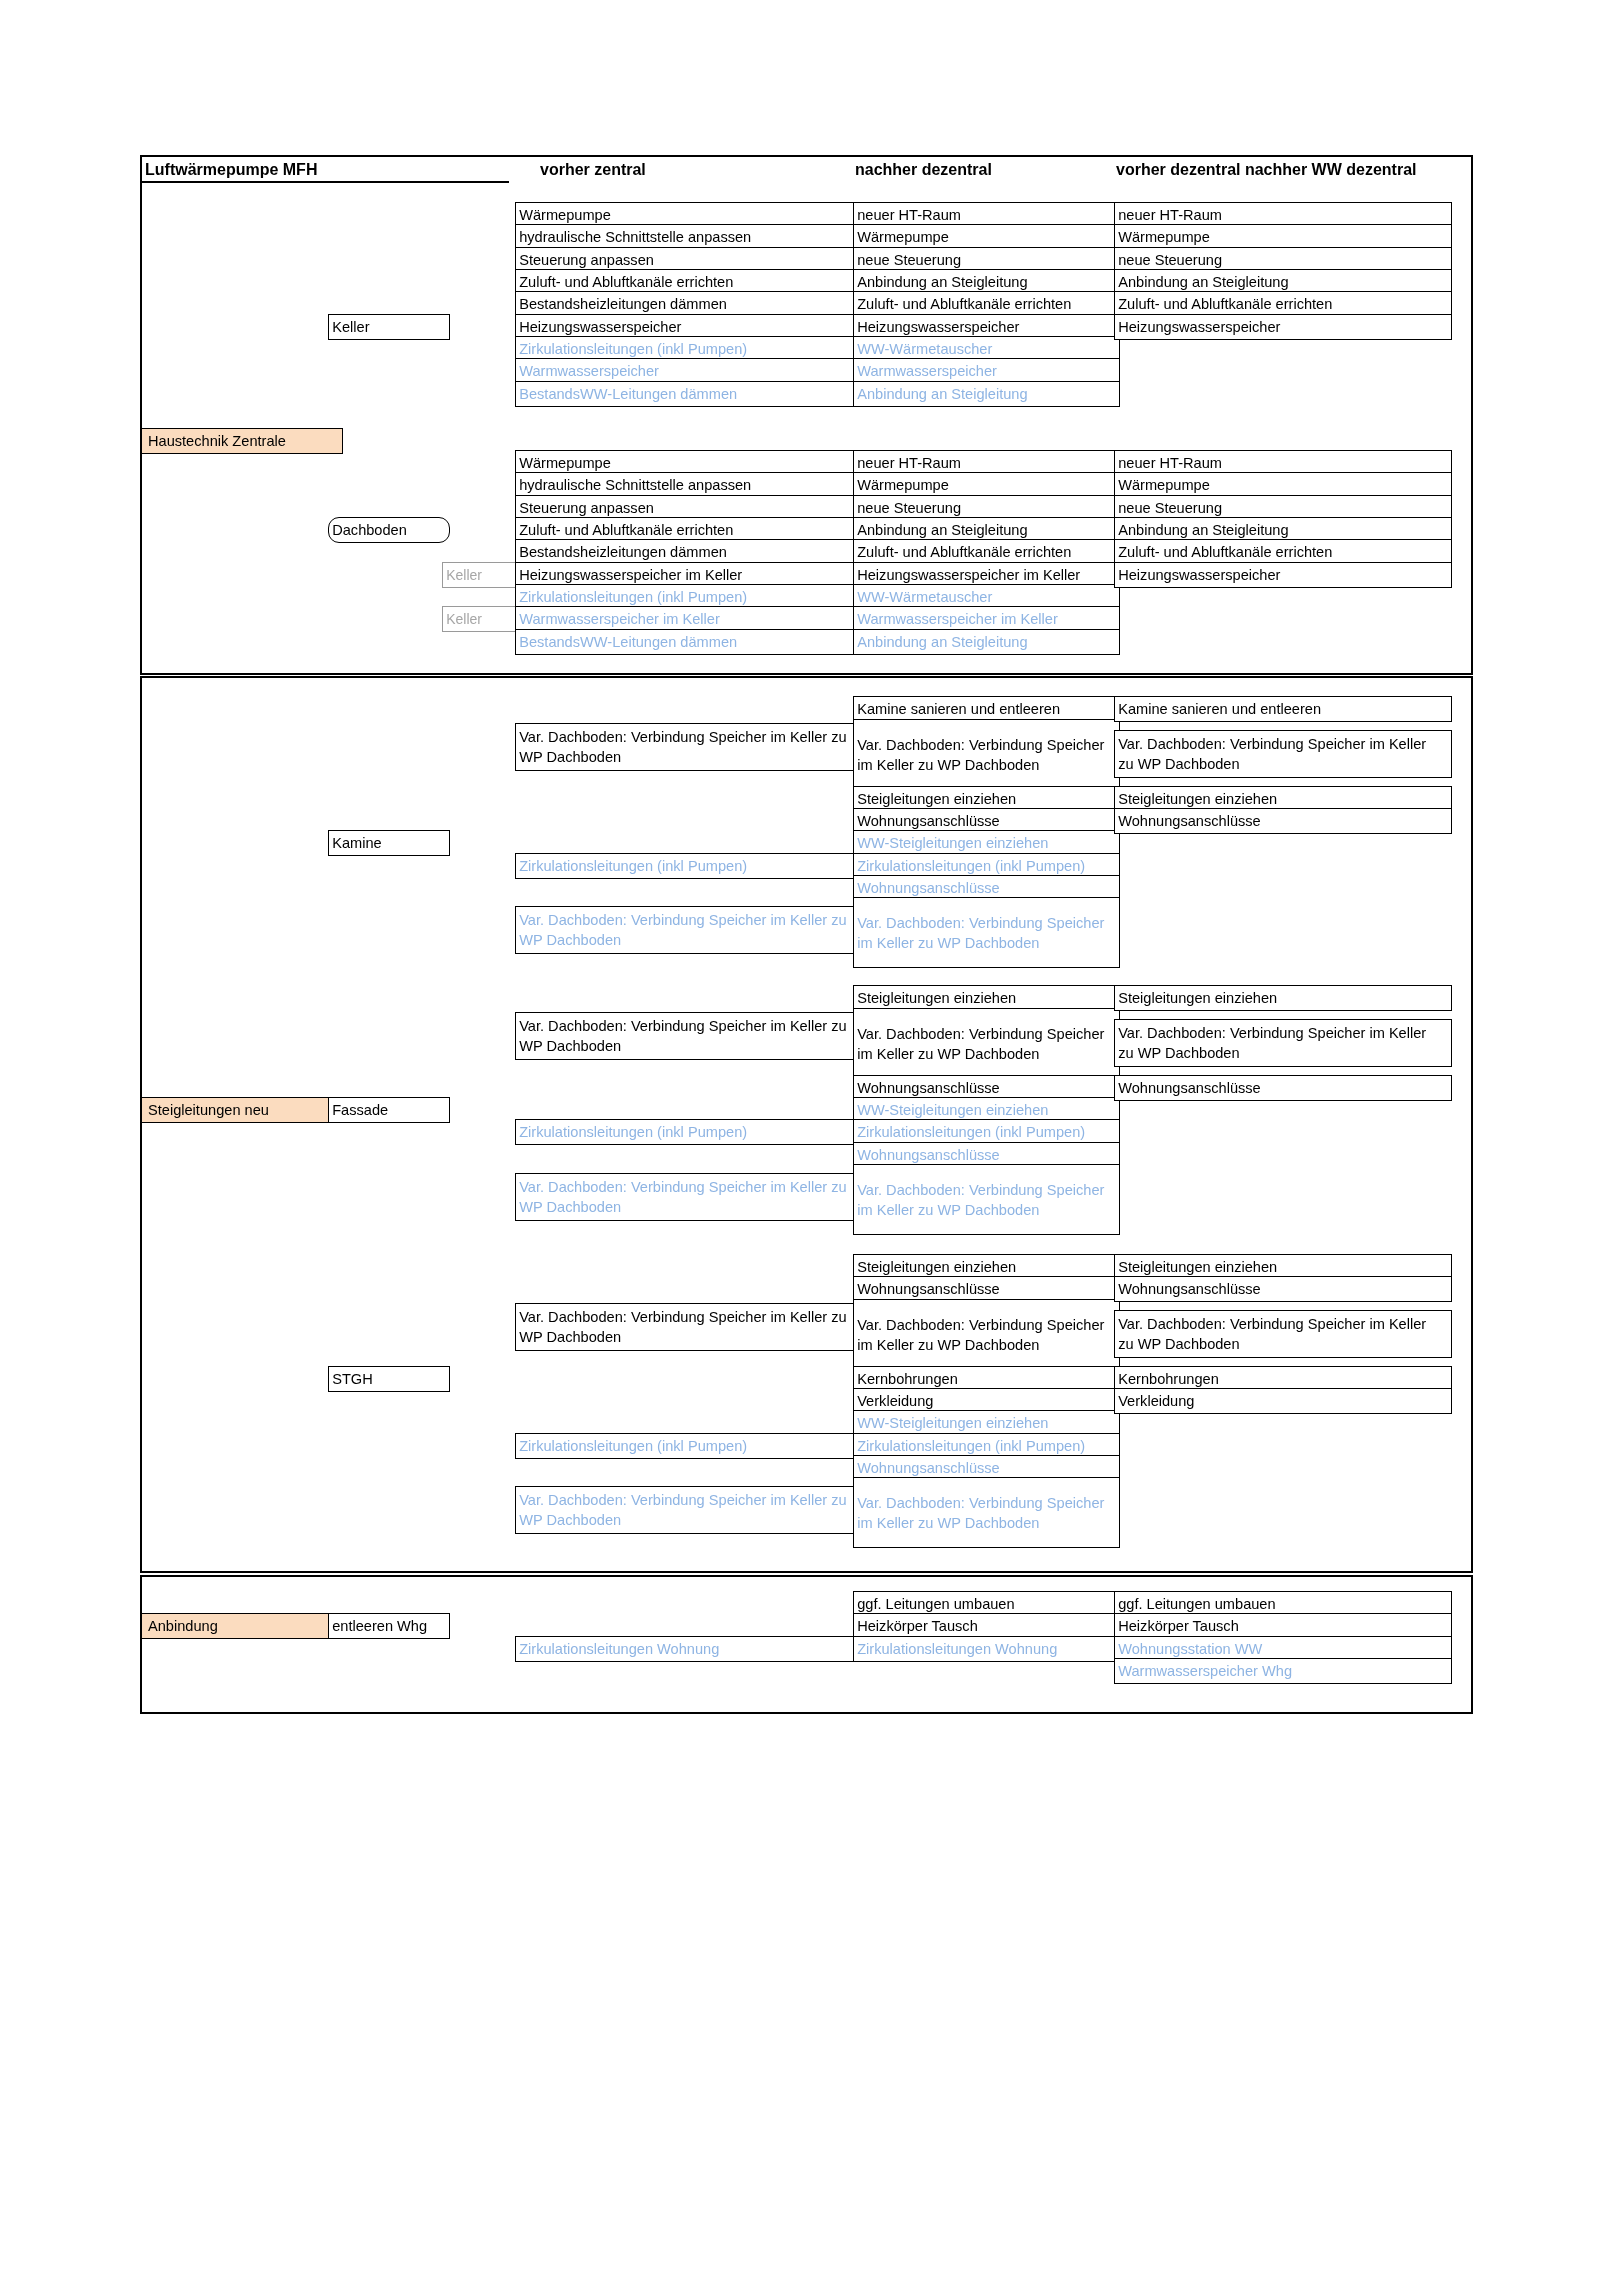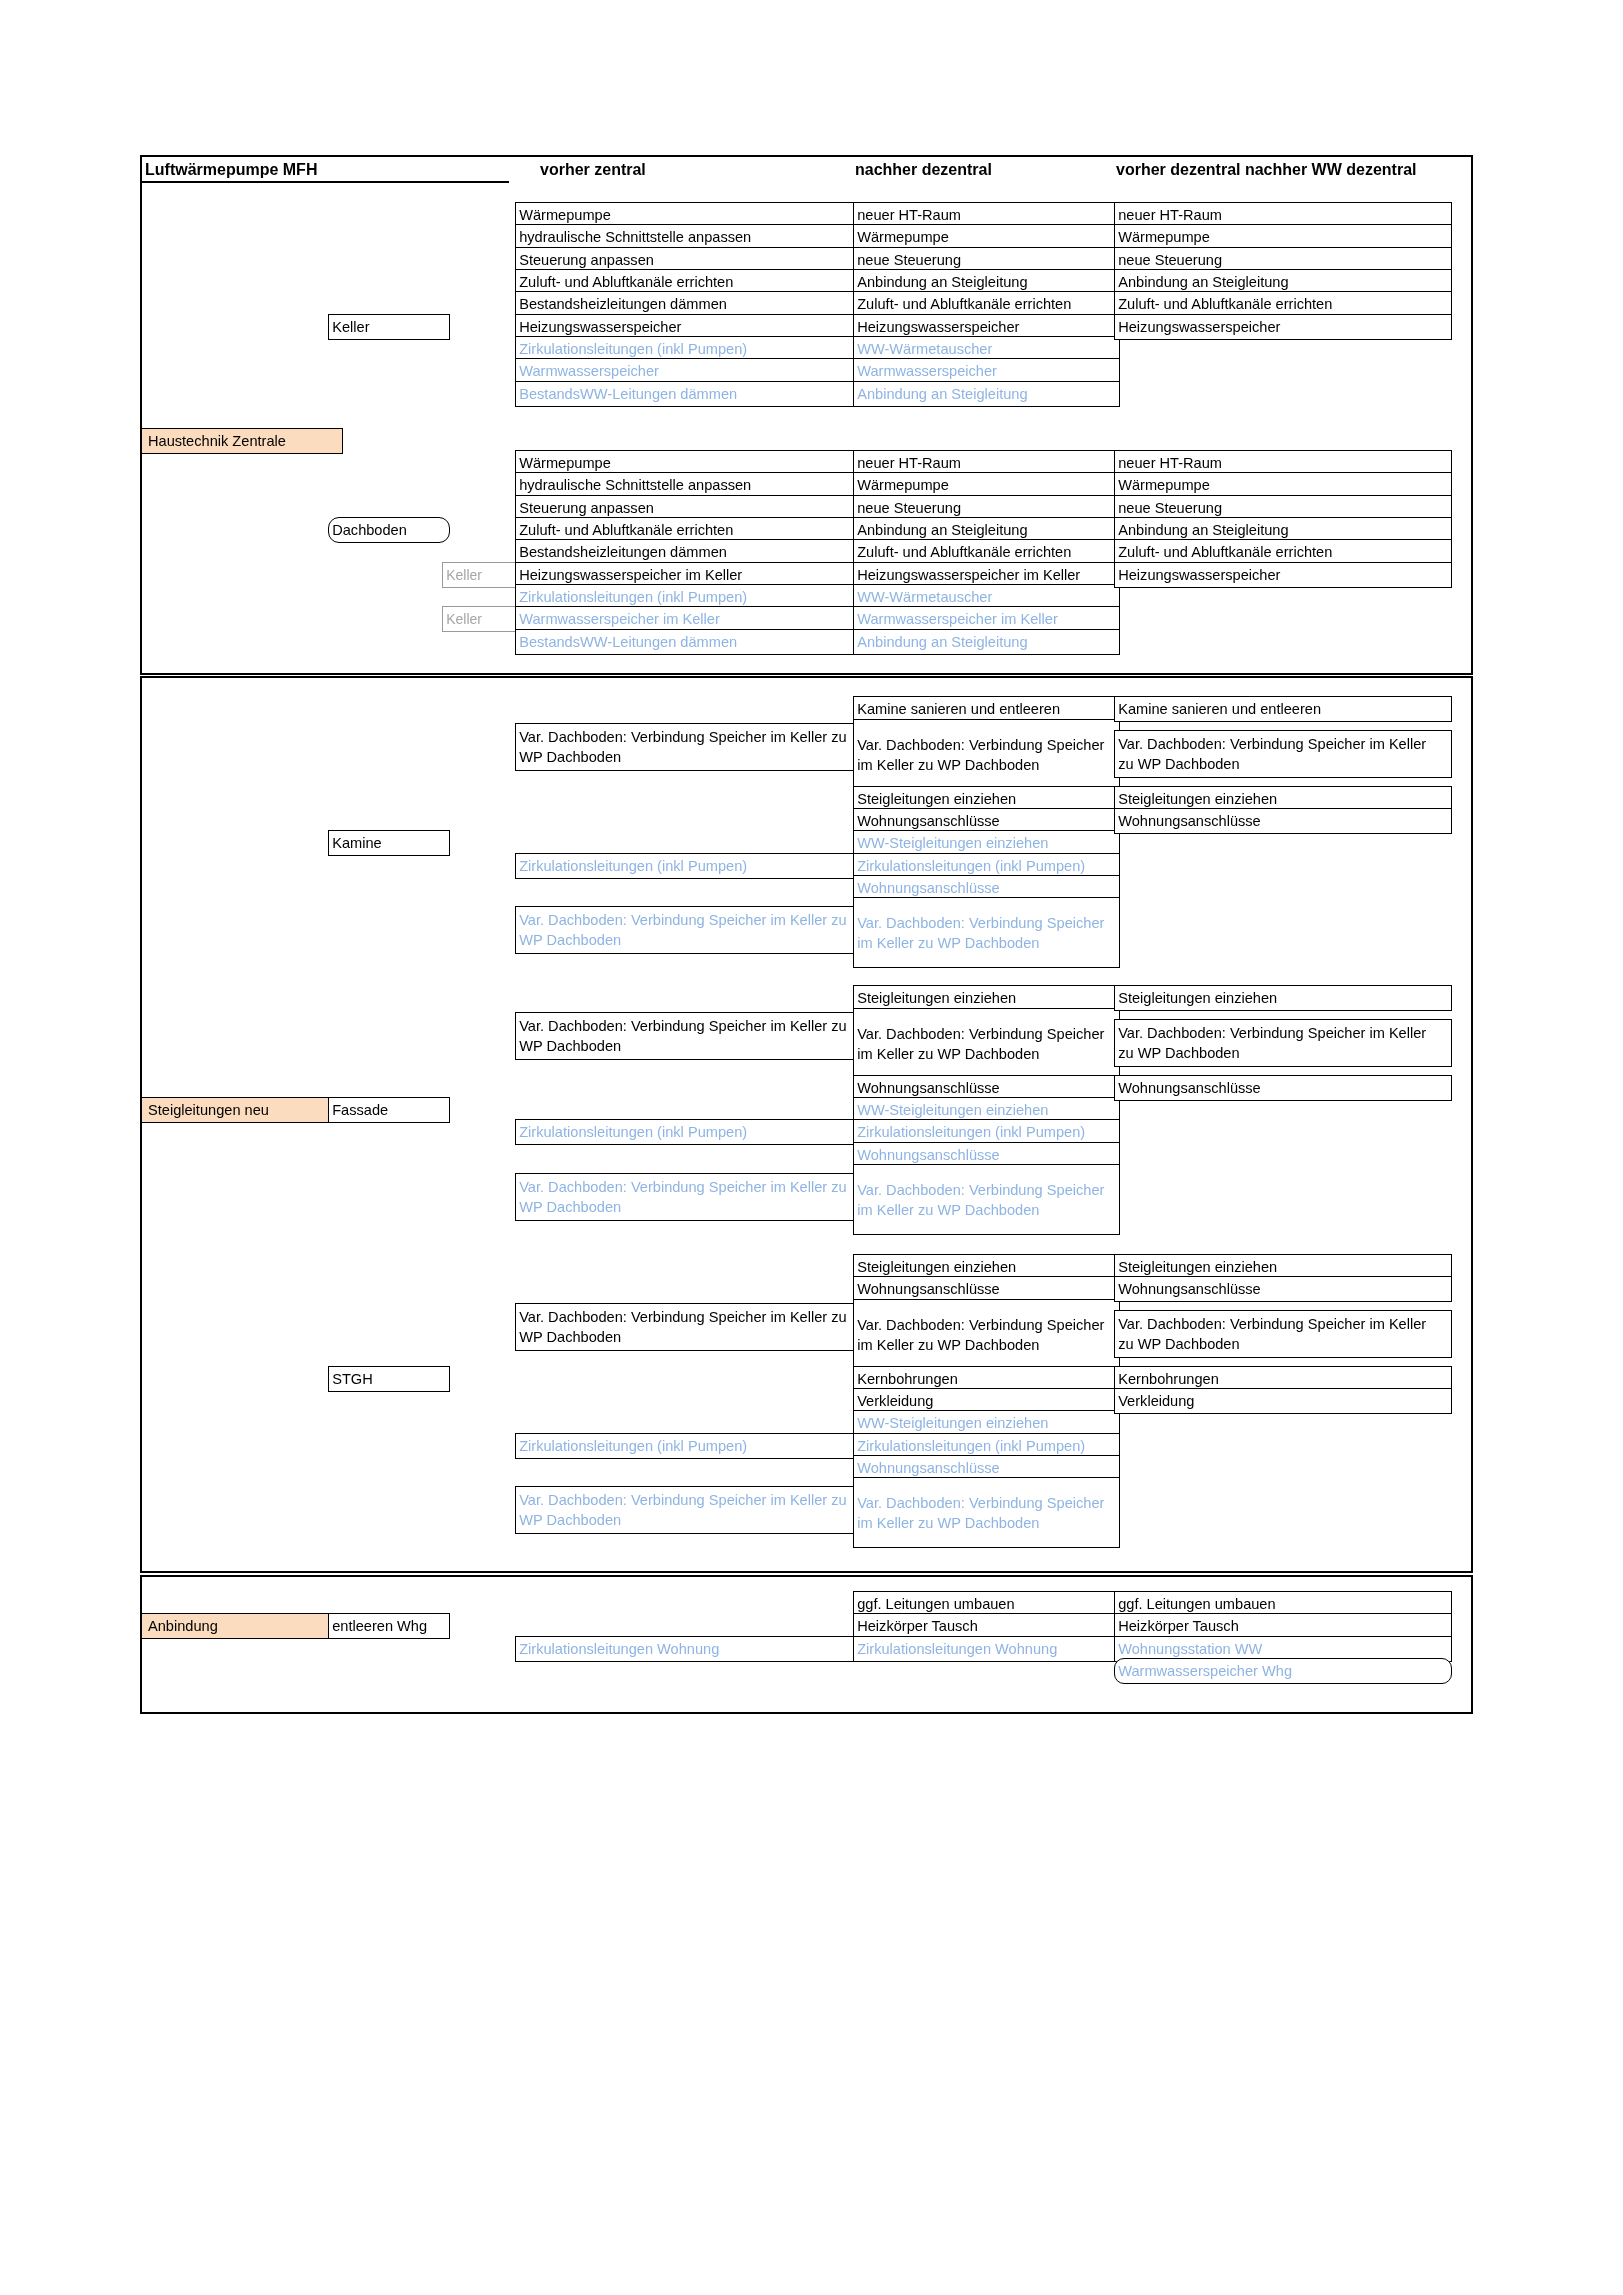--- a/index.html
+++ b/index.html
@@ -134,15 +134,15 @@
     <div class="secbox" style="left: 140px; top: 1575px; width: 1329px; height: 135px;"></div>
     <div class="seclabel" style="left: 141px; top: 1613px; width: 188px; height: 24px;">Anbindung</div>
     <div class="sublabel" style="left: 328px; top: 1613px; width: 114px; height: 24px;">entleeren Whg</div>
     <div class="item blue" style="left: 515px; top: 1636px; width: 334px; height: 24px;">Zirkulationsleitungen Wohnung</div>
     <div class="item" style="left: 853px; top: 1591px; width: 254px; height: 24px;">ggf. Leitungen umbauen</div>
     <div class="item" style="left: 853px; top: 1613px; width: 254px; height: 24px;">Heizkörper Tausch</div>
     <div class="item blue" style="left: 853px; top: 1636px; width: 254px; height: 24px;">Zirkulationsleitungen Wohnung</div>
     <div class="item" style="left: 1114px; top: 1591px; width: 325px; height: 24px;">ggf. Leitungen umbauen</div>
     <div class="item" style="left: 1114px; top: 1613px; width: 325px; height: 24px;">Heizkörper Tausch</div>
     <div class="item blue" style="left: 1114px; top: 1636px; width: 325px; height: 24px;">Wohnungsstation WW</div>
-    <div class="item blue" style="left: 1114px; top: 1658px; width: 325px; height: 24px; border-radius: 10px;">Warmwasserspeicher Whg</div>
+    <div class="item blue" style="left: 1114px; top: 1658px; width: 325px; height: 24px;">Warmwasserspeicher Whg</div>
   </div>
 
 
 </body></html>

